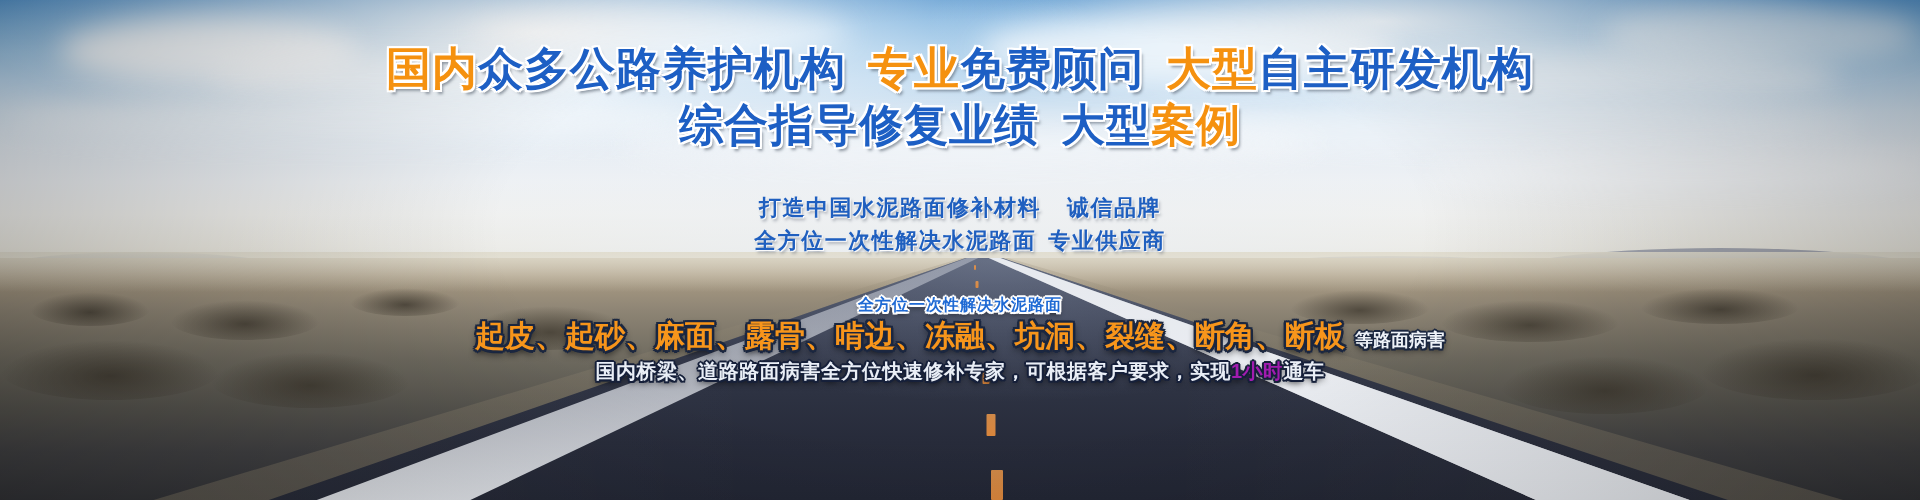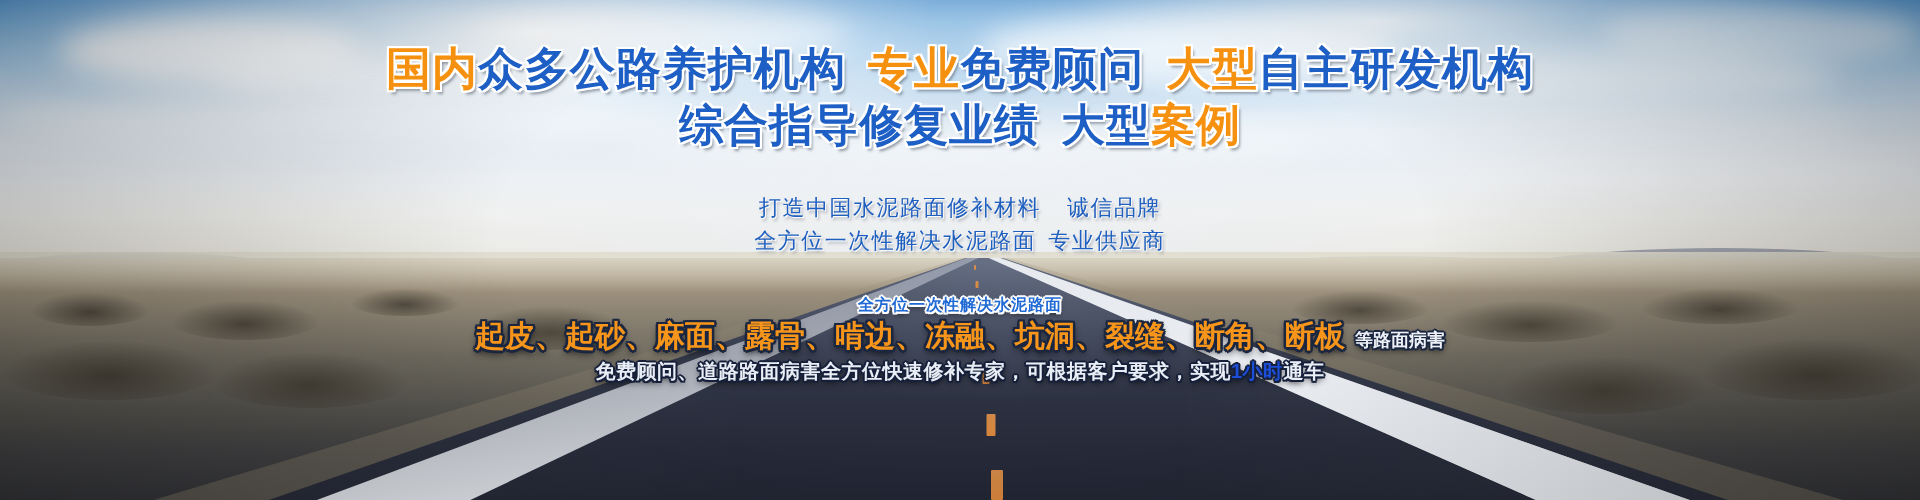--- a/index.html
+++ b/index.html
@@ -151,21 +151,21 @@
     text-shadow:
       2px 0 0 #fff, -2px 0 0 #fff, 0 2px 0 #fff, 0 -2px 0 #fff,
       2px 2px 0 #fff, -2px 2px 0 #fff, 2px -2px 0 #fff, -2px -2px 0 #fff,
       3px 4px 3px rgba(70,80,95,.55);
   }
   .sp{display:inline-block;width:22px;}
   .sp-s{display:inline-block;width:10px;}
 
   .sub{
     position:absolute;width:1920px;text-align:center;white-space:nowrap;
-    font-size:22px;font-weight:normal;color:#1f5fbf;letter-spacing:1.5px;
+    font-size:22px;font-weight:bold;color:#1f5fbf;letter-spacing:1.5px;
     text-shadow:1px 1px 0 rgba(255,255,255,.9), 2px 3px 3px rgba(90,100,115,.45);
   }
   #sub1{top:193px;}
   #sub2{top:226px;}
   .sub-gap{display:inline-block;width:26px;}
 
   
   .road-text{
     position:absolute;width:1920px;text-align:center;white-space:nowrap;
     font-weight:bold;
@@ -197,21 +197,21 @@
   }
   #rt-last{
     top:358px;font-size:20px;letter-spacing:.5px;
     color:#e9eef6;
     text-shadow:
       -1.5px -1.5px 0 #16203a, 1.5px -1.5px 0 #16203a, -1.5px 1.5px 0 #16203a, 1.5px 1.5px 0 #16203a,
       0 -2px 0 #16203a, 0 2px 0 #16203a, -2px 0 0 #16203a, 2px 0 0 #16203a,
       0 3px 6px rgba(0,0,0,.9);
   }
   .rt-red{
-    color:#1d4ed8;
+    color:#a21caf;
     text-shadow:
       -1.5px -1.5px 0 #16203a, 1.5px -1.5px 0 #16203a, -1.5px 1.5px 0 #16203a, 1.5px 1.5px 0 #16203a,
       0 -2px 0 #16203a, 0 2px 0 #16203a, -2px 0 0 #16203a, 2px 0 0 #16203a,
       0 3px 6px rgba(0,0,0,.9);
   }
 </style>
 </head>
 <body>
 
 <div id="banner">
@@ -288,17 +288,17 @@
       <span>全方位一次性解决水泥路面</span><span class="sub-gap" style="width:12px"></span><span>专业供应商</span>
     </div>
 
     <div class="road-text" id="rt-small">全方位一次性解决水泥路面</div>
 
     <div class="road-text" id="rt-big">
       <span class="rt-orange">起皮、起砂、麻面、露骨、啃边、冻融、坑洞、裂缝、断角、断板</span><span class="sp-s"></span><span class="rt-white">等路面病害</span>
     </div>
 
     <div class="road-text" id="rt-last">
-      <span>免费顾问、道路路面病害全方位快速修补专家，可根据客户要求，实现</span><span class="rt-red">1小时</span><span>通车</span>
+      <span>国内桥梁、道路路面病害全方位快速修补专家，可根据客户要求，实现</span><span class="rt-red">1小时</span><span>通车</span>
     </div>
 
   </div>
 </div>
 
 </body></html>

